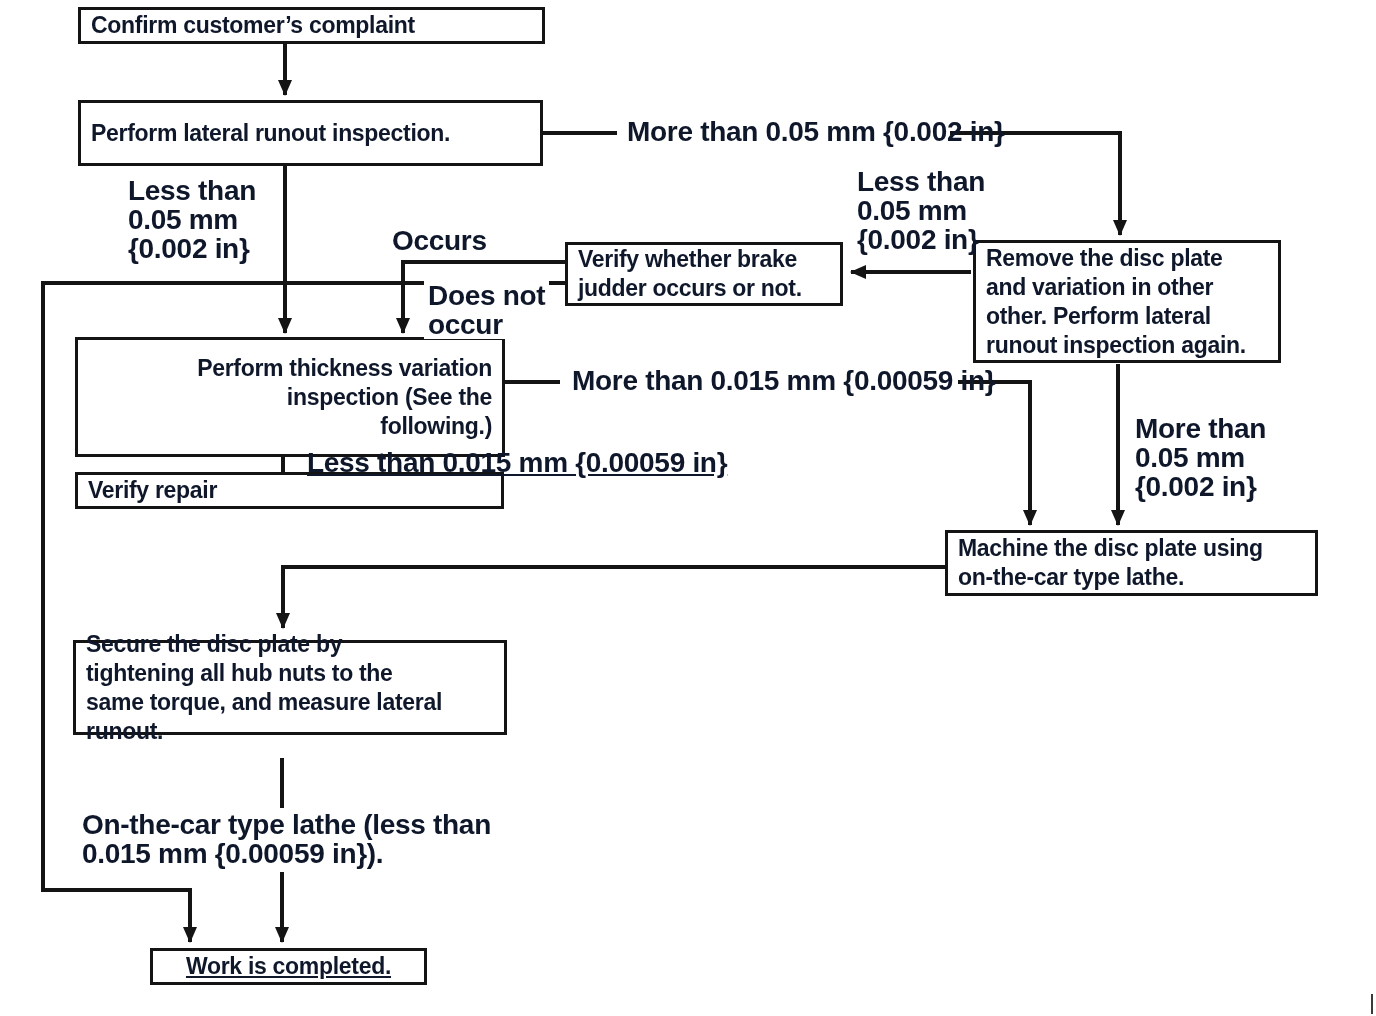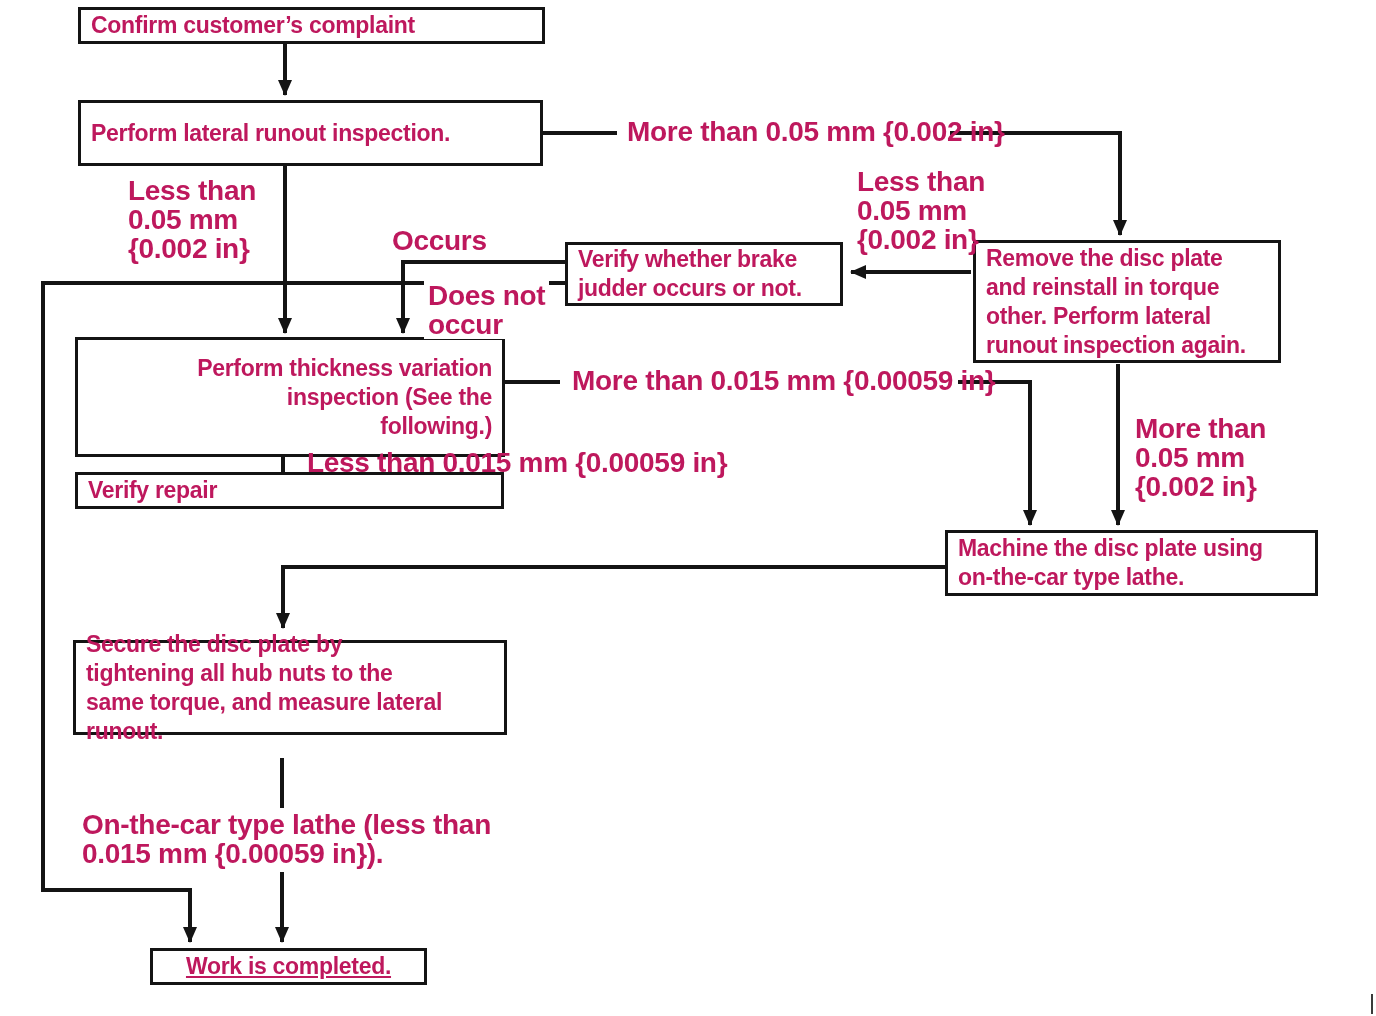--- a/index.html
+++ b/index.html
@@ -1,18 +1,18 @@
 <!DOCTYPE html>
 <html><head>
 <meta charset="utf-8">
 <style>
   html,body{margin:0;padding:0;background:#ffffff;}
   .stage{
     position:relative;width:1376px;height:1016px;background:#ffffff;overflow:hidden;
-    font-family:"Liberation Sans",sans-serif;color:#be185d;
+    font-family:"Liberation Sans",sans-serif;color:#0f172a;
   }
   .stage svg{position:absolute;left:0;top:0;}
   .node{
     position:absolute;box-sizing:border-box;border:3px solid #141414;background:#fff;
     padding:2px 10px;font-size:23px;font-weight:700;line-height:29px;letter-spacing:-0.3px;
     display:flex;flex-direction:column;justify-content:center;
   }
   .label{
     position:absolute;font-size:28px;font-weight:700;line-height:29px;letter-spacing:-0.3px;
     white-space:nowrap;
@@ -58,21 +58,21 @@
     <div>Perform lateral runout inspection.</div>
   </div>
 
   <div class="node" style="left:565px;top:242px;width:278px;height:64px;">
     <div>Verify whether brake</div>
     <div>judder occurs or not.</div>
   </div>
 
   <div class="node" style="left:973px;top:240px;width:308px;height:123px;">
     <div>Remove the disc plate</div>
-    <div>and reinstall in torque</div>
+    <div>and variation in other</div>
     <div>other. Perform lateral</div>
     <div>runout inspection again.</div>
   </div>
 
   <div class="node" style="left:75px;top:337px;width:430px;height:120px;text-align:right;">
     <div>Perform thickness variation</div>
     <div>inspection (See the</div>
     <div>following.)</div>
   </div>
 
@@ -112,21 +112,21 @@
 
   <div class="label" style="left:392px;top:226px;">Occurs</div>
 
   <div class="label bg" style="left:424px;top:281px;">
     <div>Does not</div>
     <div>occur</div>
   </div>
 
   <div class="label" style="left:572px;top:366px;">More than 0.015 mm {0.00059 in}</div>
 
-  <div class="label" style="left:307px;top:448px;">Less than 0.015 mm {0.00059 in}</div>
+  <div class="label" style="left:307px;top:448px;text-decoration:underline;">Less than 0.015 mm {0.00059 in}</div>
 
   <div class="label" style="left:1135px;top:414px;">
     <div>More than</div>
     <div>0.05 mm</div>
     <div>{0.002 in}</div>
   </div>
 
   <div class="label bg" style="left:78px;top:810px;">
     <div>On-the-car type lathe (less than</div>
     <div>0.015 mm {0.00059 in}).</div>

